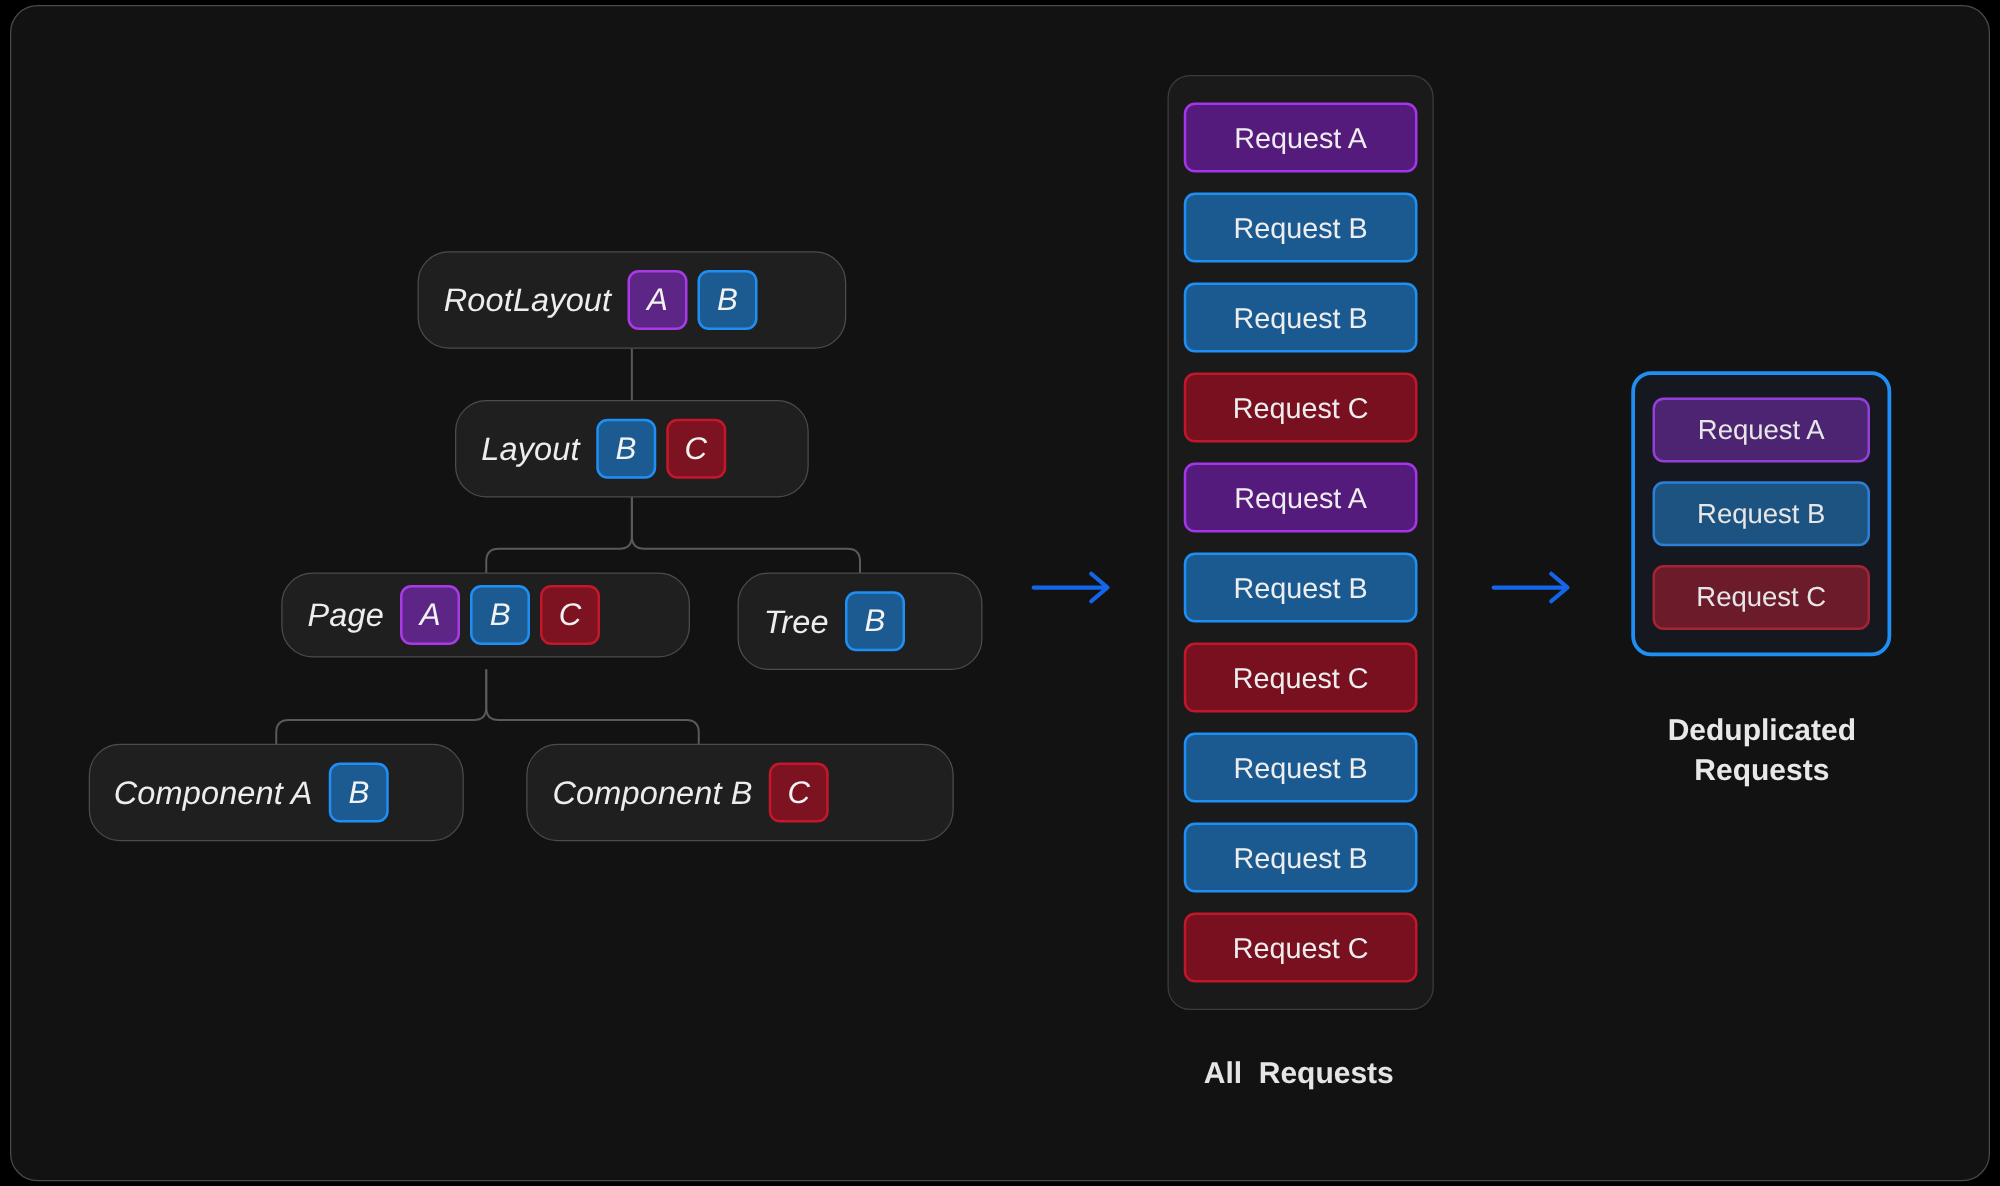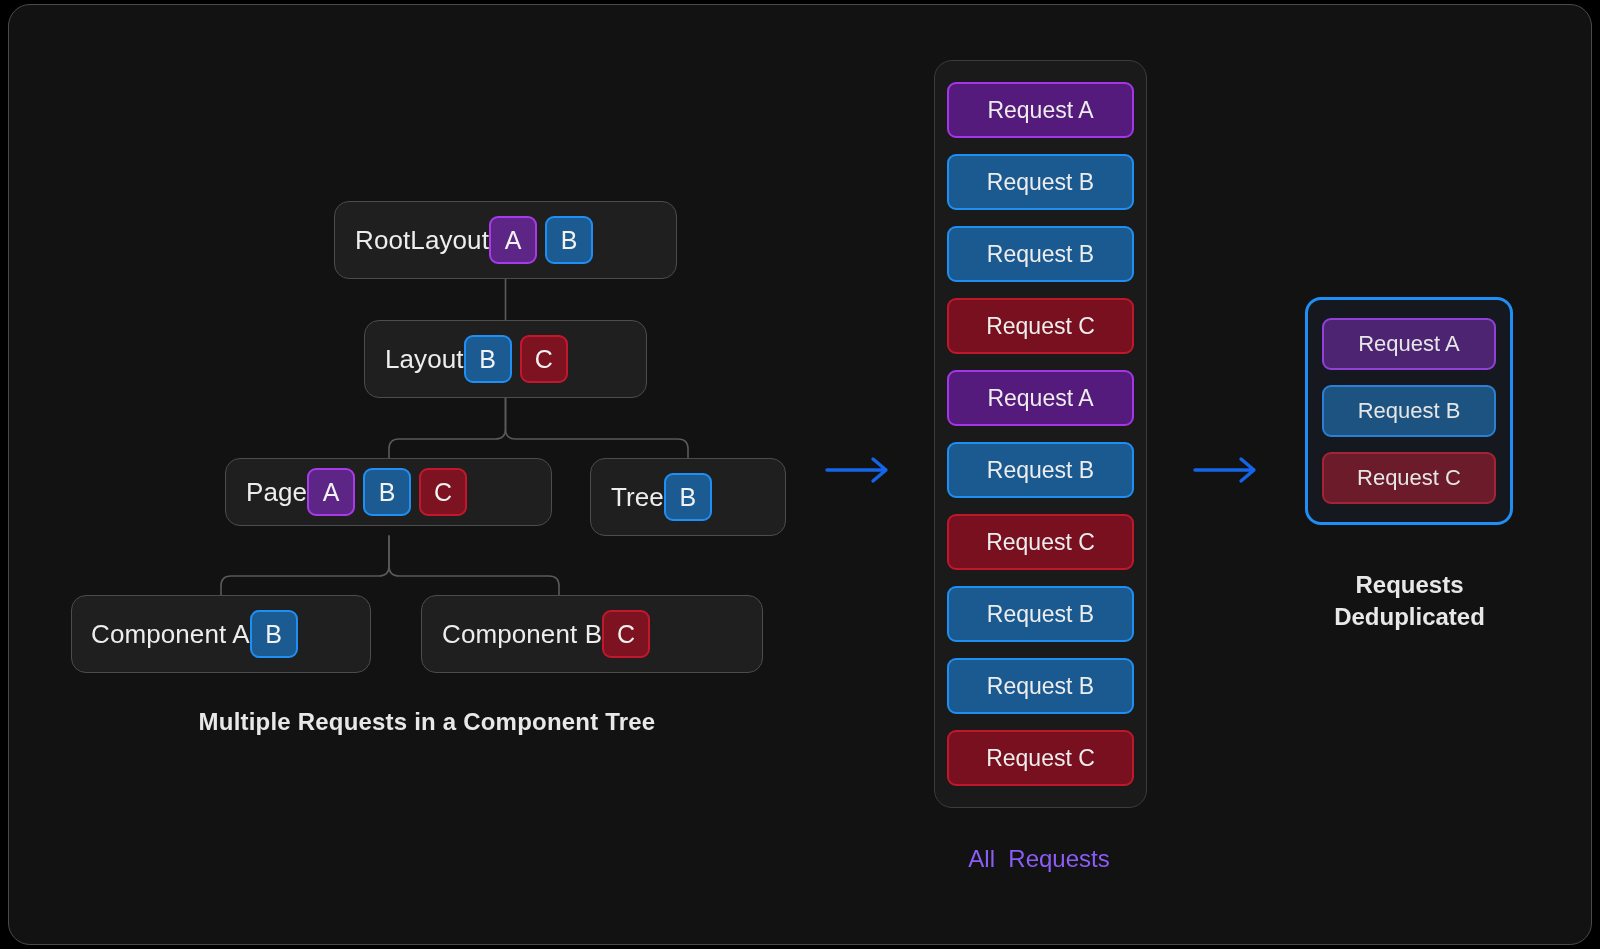--- a/index.html
+++ b/index.html
@@ -49,22 +49,24 @@
     pointer-events: none;
   }
 
   .node {
     position: absolute;
     box-sizing: border-box;
     display: flex;
     align-items: center;
     background: #1f1f1f;
     border: 1px solid #4c4c4c;
-    border-radius: 15px;
+    border-radius: 25px;
     padding: 0 20px;
+    gap: 13px;
+    font-style: italic;
   }
   .node-label {
     color: #ededed;
     font-size: 26px;
     font-weight: 400;
     white-space: nowrap;
     letter-spacing: 0.1px;
   }
   .badges {
     display: flex;
@@ -148,23 +150,23 @@
   .req-chip.a { background: #541b7c; border-color: #a435e8; }
   .req-chip.b { background: #1a5a91; border-color: #1f8ff5; }
   .req-chip.c { background: #791020; border-color: #c0172b; }
 
   #all-requests-caption {
     position: absolute;
     left: 880px;
     top: 840px;
     width: 300px;
     text-align: center;
-    color: #8b5cf6;
+    color: #e5e5e5;
     font-size: 24px;
-    font-weight: normal;
+    font-weight: bold;
     white-space: pre;
   }
 
   
   #dedup-panel {
     position: absolute;
     left: 1296px;
     top: 292px;
     width: 208px;
     box-sizing: border-box;
@@ -263,21 +265,20 @@
         </span>
       </div>
 
       <div class="node" id="node-componentb">
         <span class="node-label">Component B</span>
         <span class="badges">
           <span class="badge c">C</span>
         </span>
       </div>
 
-      <div class="tree-caption">Multiple Requests in a Component Tree</div>
     </div>
 
     <svg class="arrow" id="arrow-1" viewBox="0 0 72 30" width="72" height="30" fill="none">
       <path d="M4 15 H62" stroke="#1565e8" stroke-width="3.4" stroke-linecap="round"></path>
       <path d="M50 4 L63 15 L50 26" stroke="#1565e8" stroke-width="3.4" stroke-linecap="round" stroke-linejoin="round" fill="none"></path>
     </svg>
 
     <div id="all-requests-panel">
       <div class="req-chip a">Request A</div>
       <div class="req-chip b">Request B</div>
@@ -298,18 +299,18 @@
       <path d="M50 4 L63 15 L50 26" stroke="#1565e8" stroke-width="3.4" stroke-linecap="round" stroke-linejoin="round" fill="none"></path>
     </svg>
 
     <div id="dedup-panel">
       <div class="dedup-chip a">Request A</div>
       <div class="dedup-chip b">Request B</div>
       <div class="dedup-chip c">Request C</div>
     </div>
 
     <div id="dedup-caption">
+      <div>Deduplicated</div>
       <div>Requests</div>
-      <div>Deduplicated</div>
     </div>
 
   </div>
 </div>
 
 </body></html>

